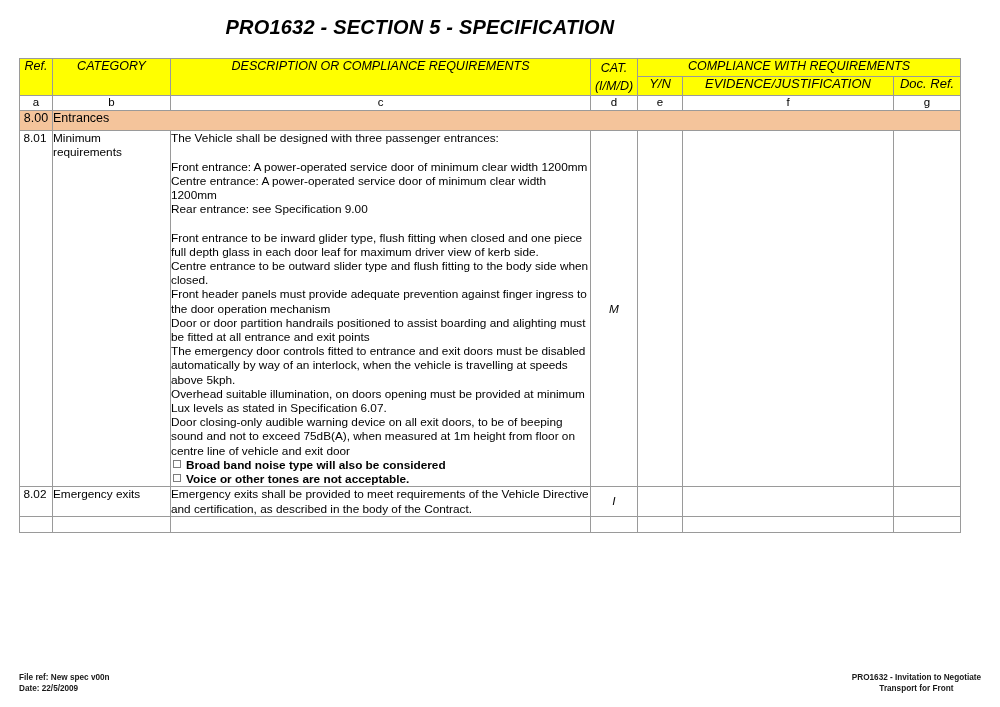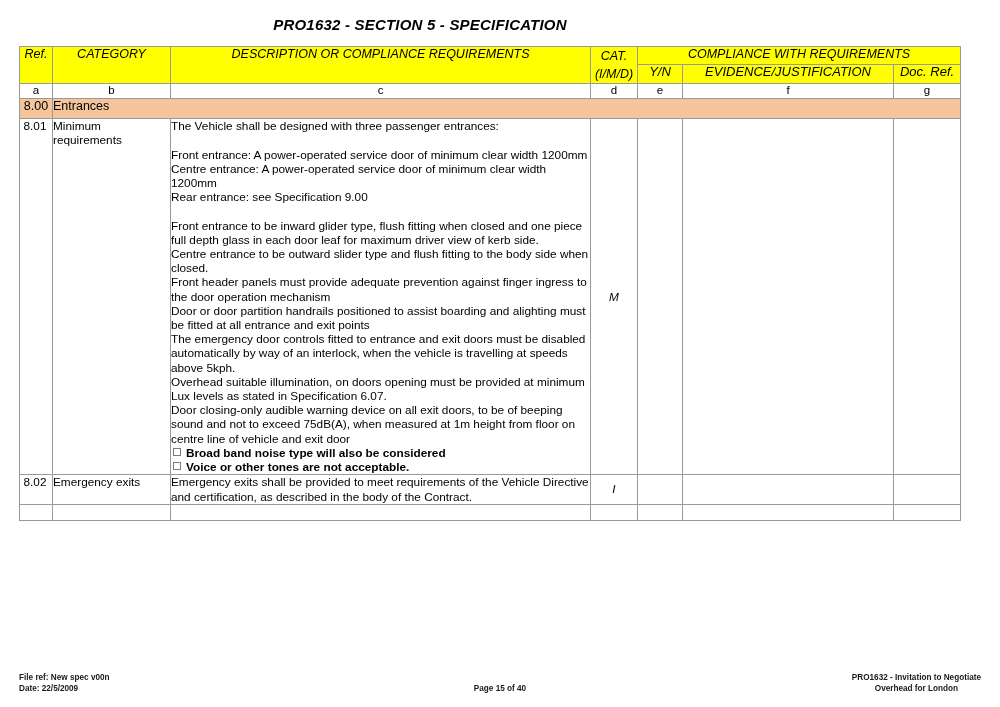--- a/index.html
+++ b/index.html
@@ -16,30 +16,30 @@
     overflow: hidden;
   }
 
   
   #page-title {
     position: absolute;
     top: 16px;
     left: 0;
     width: 840px;
     text-align: center;
-    font-size: 15px;
+    font-size: 20px;
     font-weight: bold;
     font-style: italic;
     letter-spacing: 0.2px;
   }
 
   
   #spec-table {
     position: absolute;
-    top: 46px;
+    top: 58px;
     left: 19px;
     width: 941px;
     border-collapse: collapse;
     table-layout: fixed;
     padding-left: 41px;
   }
   #spec-table td, #spec-table th {
     border: 1px solid #9a9a9a;
     padding: 0;
     vertical-align: top;
@@ -252,18 +252,17 @@
         <td></td>
       </tr>
     </tbody>
 </table>
 
 <div id="footer">
   <div class="f-left">
     <div>File ref: New spec v00n</div>
     <div>Date: 22/5/2009</div>
   </div>
-  <div class="f-center">Page 15 of 40</div>
   <div class="f-right">
     <div>PRO1632 - Invitation to  Negotiate</div>
-    <div>Overhead for London</div>
+    <div>Transport for Front</div>
   </div>
 </div>
 
 </body></html>

